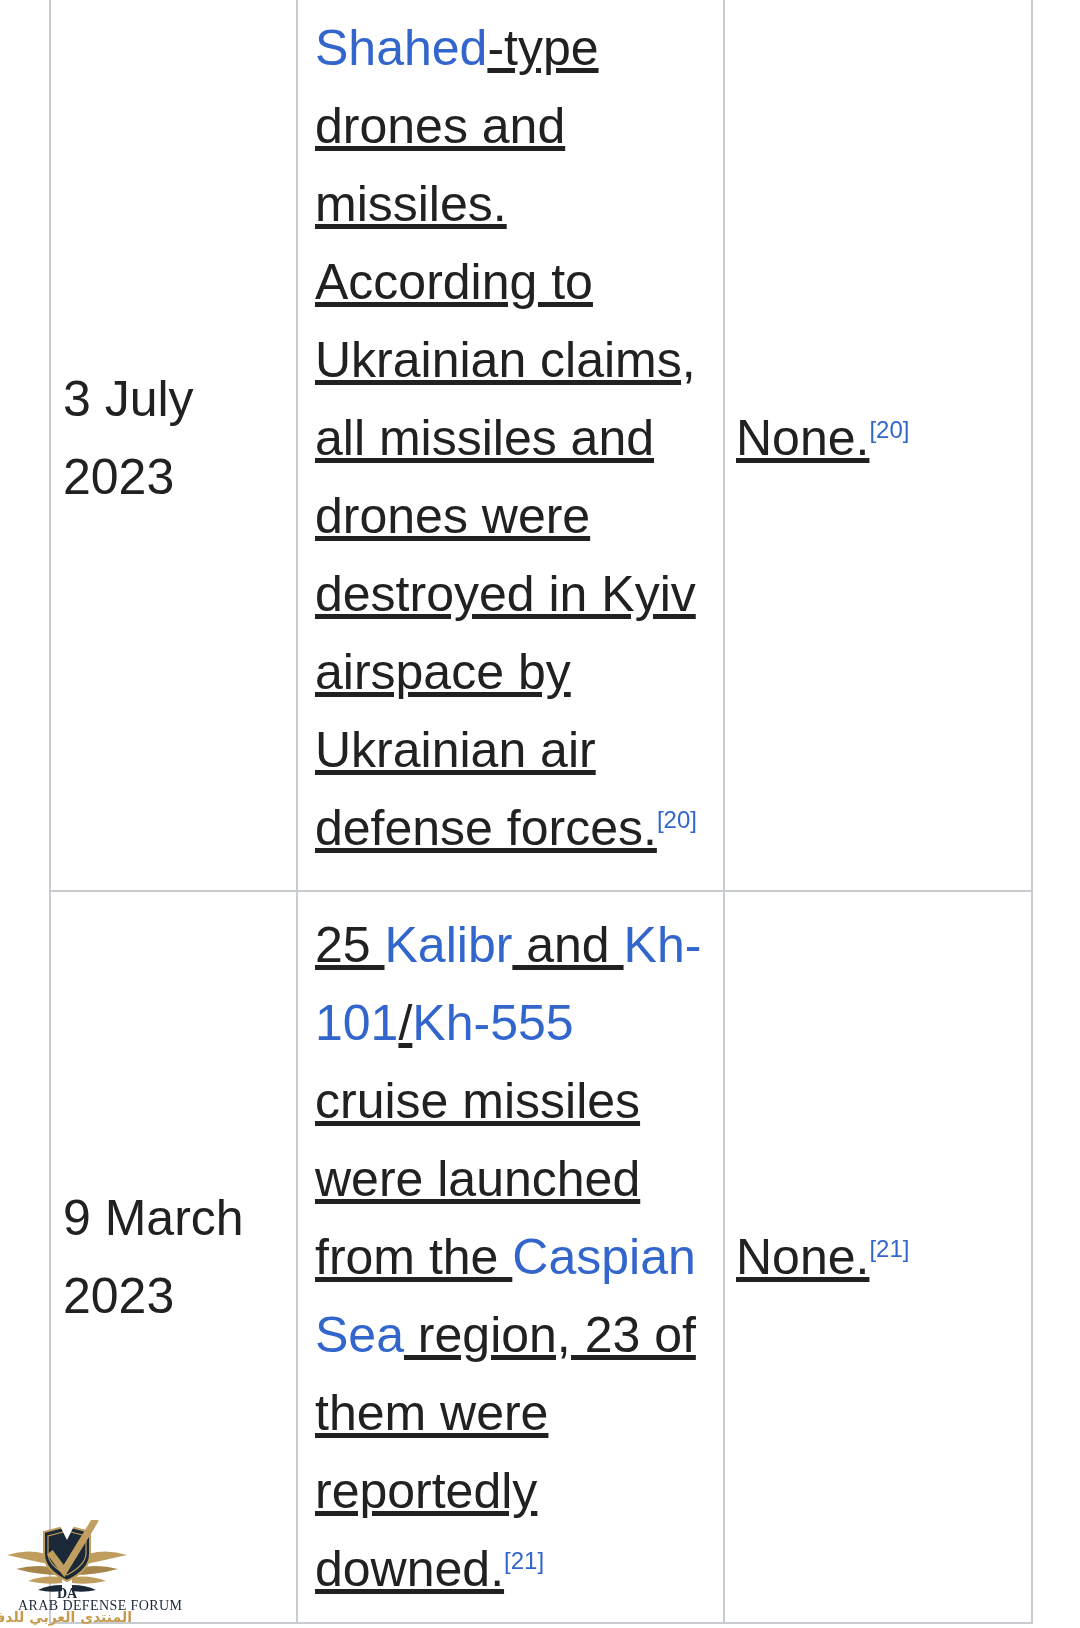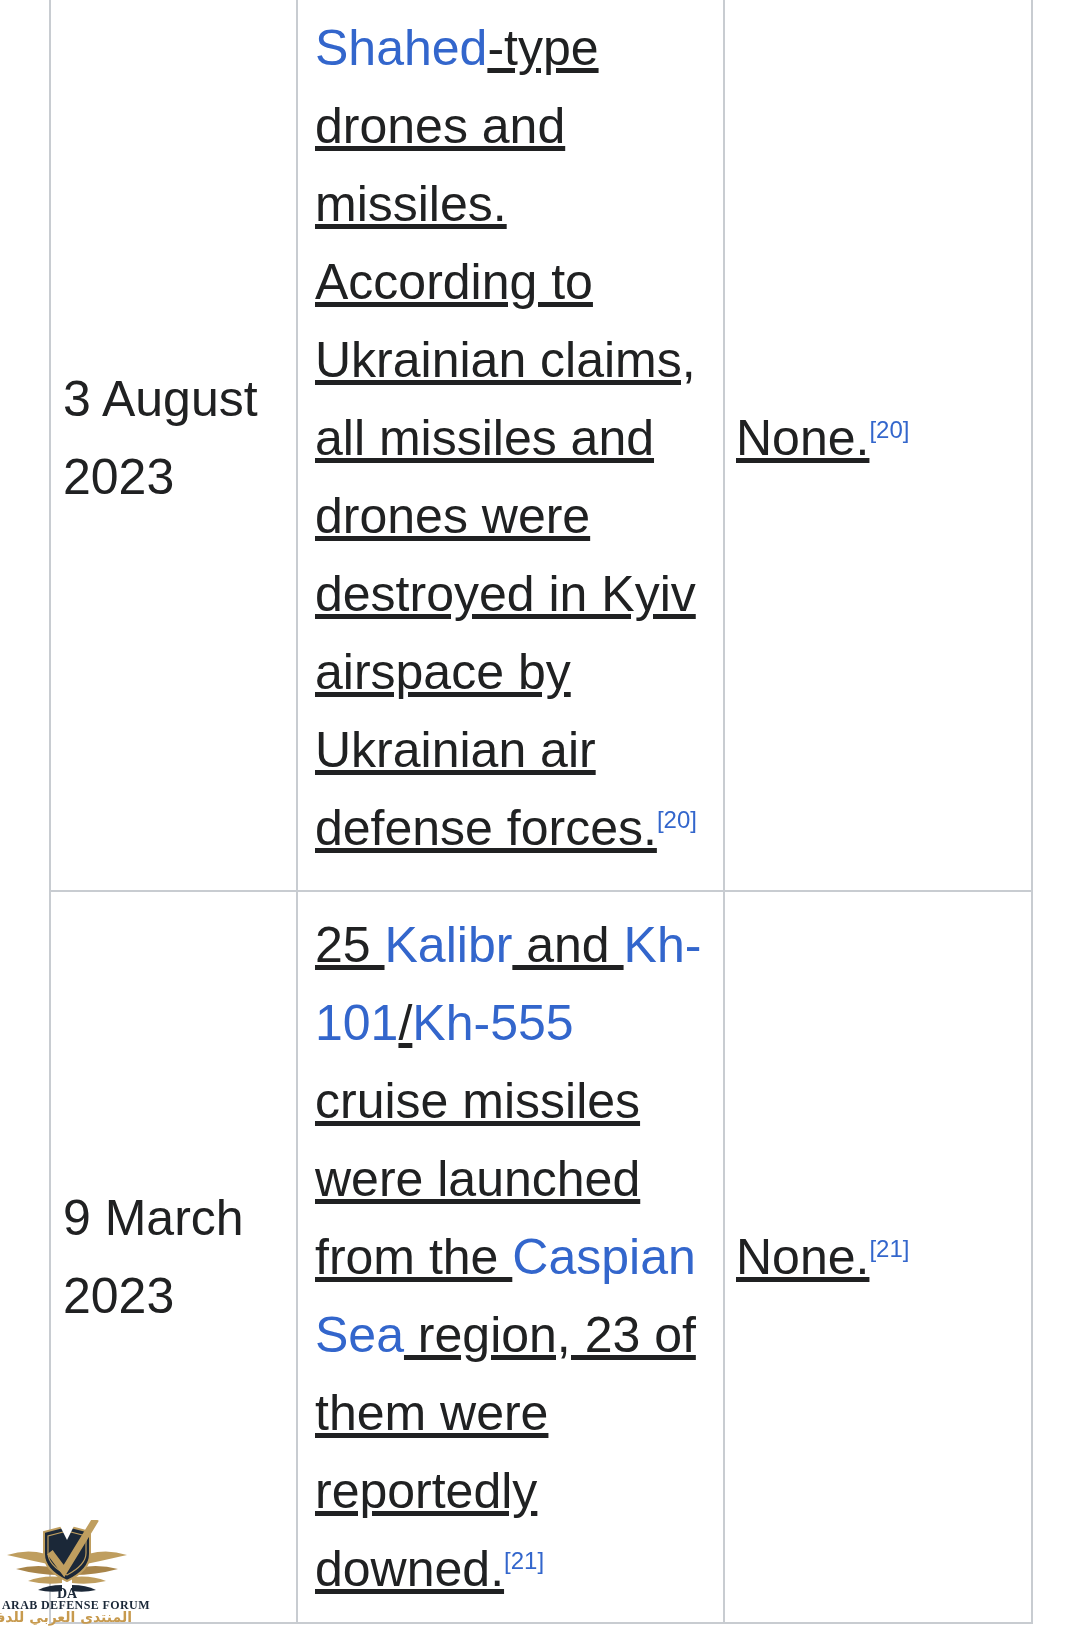--- a/index.html
+++ b/index.html
@@ -60,25 +60,25 @@
     position: absolute;
     left: 2px;
     top: 1520px;
     width: 130px;
     height: 108px;
     z-index: 5;
   }
   .watermark svg { position: absolute; left: 0; top: 0; }
   .wm-title {
     position: absolute;
-    top: 78px; left: 0; right: 0;
+    top: 78px; left: 16px; right: 0;
     text-align: center;
     font-family: "Liberation Serif", serif;
-    font-weight: bold;
-    font-size: 12px;
+    font-weight: normal;
+    font-size: 14px;
     letter-spacing: 0.4px;
     color: var(--navy);
     white-space: nowrap;
   }
   .wm-arabic {
     position: absolute;
     top: 89px; left: 0; right: 0;
     text-align: center;
     direction: rtl;
     font-family: "DejaVu Sans", sans-serif;
@@ -95,21 +95,21 @@
 
   <table class="events-table">
     <colgroup>
       <col style="width:247px">
       <col style="width:427px">
       <col style="width:308px">
     </colgroup>
     <tbody>
       <tr class="row-1">
         <td class="date-cell">
-          <span>3 August 2023</span>
+          <span>3 July 2023</span>
         </td>
         <td class="desc-cell"><span class="run-link">Shahed</span><span class="run-text">-type drones and missiles. According to Ukrainian claims, all missiles and drones were destroyed in Kyiv airspace by Ukrainian air defense forces.</span><sup class="run-ref">[20]</sup></td>
         <td class="result-cell"><span class="run-text">None.</span><sup class="run-ref">[20]</sup></td>
       </tr>
       <tr class="row-2">
         <td class="date-cell">
           <span>9 March 2023</span>
         </td>
         <td class="desc-cell"><span class="run-text">25 </span><span class="run-link">Kalibr</span><span class="run-text"> and </span><span class="run-link">Kh-101</span><span class="run-text">/</span><span class="run-link">Kh-555</span><span class="run-text"> cruise missiles were launched from the </span><span class="run-link">Caspian Sea</span><span class="run-text"> region, 23 of them were reportedly downed.</span><sup class="run-ref">[21]</sup></td>
         <td class="result-cell"><span class="run-text">None.</span><sup class="run-ref">[21]</sup></td>

